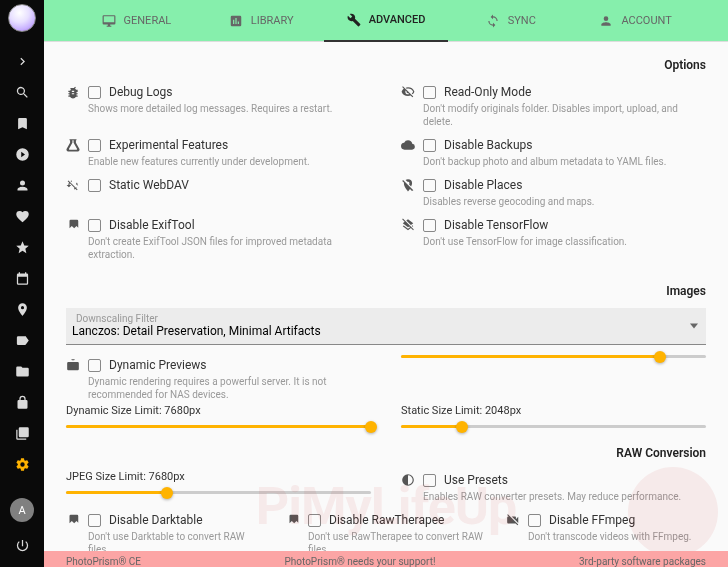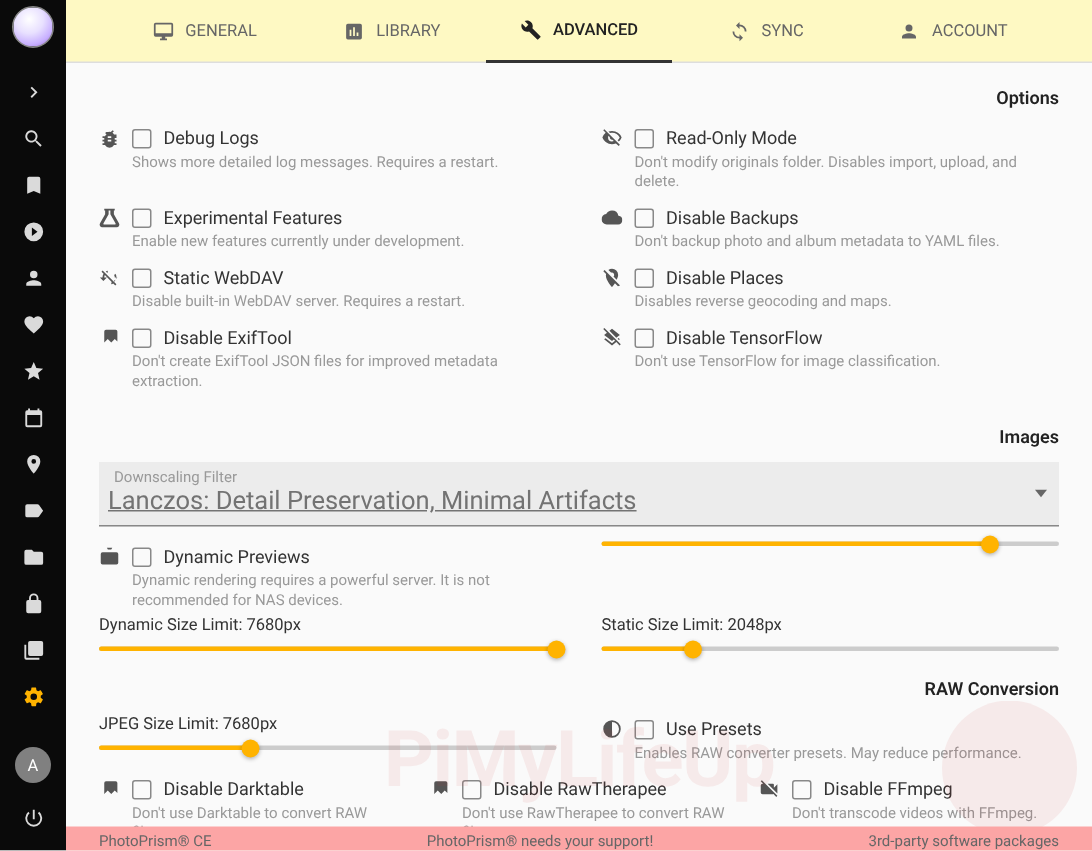--- a/index.html
+++ b/index.html
@@ -4,36 +4,36 @@
 <style>
 * { margin: 0; padding: 0; box-sizing: border-box; }
 body { font-family: -apple-system, BlinkMacSystemFont, "Segoe UI", Roboto, sans-serif; font-size: 12px; color: #333; background: #f5f5f5; width: 728px; height: 567px; overflow: hidden; position: relative; }
 .sidebar { position: absolute; left: 0; top: 0; width: 44px; height: 567px; background: #0a0a0a; display: flex; flex-direction: column; align-items: center; padding-top: 4px; }
 .logo { width: 28px; height: 28px; border-radius: 50%; background: radial-gradient(circle at 40% 30%, #fff 0%, #e8e0ff 40%, #c8b0ff 70%, #9060d0 100%); margin-bottom: 14px; border: 1px solid #888; }
 .side-ic { width: 44px; height: 31px; display: flex; align-items: center; justify-content: center; cursor: pointer; }
 .side-ic svg { width: 15px; height: 15px; fill: #fff; opacity: 0.85; }
 .side-ic.active svg { fill: #ffb300; opacity: 1; }
 .side-bottom { position: absolute; bottom: 6px; left: 0; width: 44px; display: flex; flex-direction: column; align-items: center; }
 .avatar { width: 24px; height: 24px; border-radius: 50%; background: #808080; color: #fff; display: flex; align-items: center; justify-content: center; font-size: 11px; margin-bottom: 8px; }
-.tabs { position: absolute; left: 44px; top: 0; right: 0; height: 42px; background: #fef9c3; border-bottom: 1px solid #ddd; display: flex; align-items: center; padding: 0 30px; }
+.tabs { position: absolute; left: 44px; top: 0; right: 0; height: 42px; background: #86efac; border-bottom: 1px solid #ddd; display: flex; align-items: center; padding: 0 30px; }
 .tab { display: flex; align-items: center; padding: 0 16px; height: 42px; color: #666; font-size: 11px; cursor: pointer; gap: 8px; flex: 1; justify-content: center; }
 .tab.active { color: #222; border-bottom: 2px solid #333; font-weight: 500; }
 .tab svg { width: 14px; height: 14px; fill: currentColor; }
 .content { position: absolute; left: 44px; top: 42px; right: 0; bottom: 0; background: #fafafa; padding: 14px 22px; overflow-y: auto; }
 .section-title { font-size: 12px; font-weight: 600; color: #222; margin-bottom: 10px; margin-top: 2px; text-align: right; }
 .opts-grid { display: grid; grid-template-columns: 1fr 1fr; gap: 4px 30px; margin-bottom: 20px; }
 .opt { display: flex; flex-direction: column; padding: 3px 0; }
 .opt-head { display: flex; align-items: center; gap: 8px; }
 .opt-head svg { width: 14px; height: 14px; fill: #555; flex-shrink: 0; }
 .chk { width: 13px; height: 13px; border: 1.5px solid #888; border-radius: 2px; flex-shrink: 0; cursor: pointer; }
 .opt-label { font-size: 12px; color: #333; cursor: pointer; }
 .opt-desc { font-size: 10px; color: #999; margin-top: 3px; margin-left: 22px; line-height: 1.3; }
 .select-label { font-size: 10px; color: #999; padding: 2px 4px 0; }
 .select-box { background: #ececec; padding: 3px 6px 6px; border-bottom: 1px solid #888; margin-bottom: 10px; position: relative; cursor: pointer; }
-.select-val { font-size: 17px; color: #737373; text-decoration: underline; }
+.select-val { font-size: 12px; color: #000000; }
 .select-arrow { position: absolute; right: 8px; top: 50%; transform: translateY(-50%); width: 0; height: 0; border-left: 4px solid transparent; border-right: 4px solid transparent; border-top: 5px solid #666; }
 .row2 { display: grid; grid-template-columns: 1fr 1fr; gap: 30px; }
 .slider-block { margin-bottom: 16px; }
 .slider-label { font-size: 11px; color: #333; margin-bottom: 8px; }
 .slider-track { position: relative; height: 3px; background: #ccc; border-radius: 2px; cursor: pointer; }
 .slider-fill { position: absolute; left: 0; top: 0; height: 100%; background: #ffb300; border-radius: 2px; }
 .slider-thumb { position: absolute; top: 50%; width: 12px; height: 12px; background: #ffb300; border-radius: 50%; transform: translate(-50%,-50%); box-shadow: 0 1px 3px rgba(0,0,0,.3); }
 .raw-grid { display: grid; grid-template-columns: 1fr 1fr 1fr; gap: 20px; }
 .footer { position: absolute; left: 44px; bottom: 0; right: 0; height: 16px; background: #fca5a5; display: flex; align-items: flex-end; justify-content: space-between; padding: 0 22px 0; font-size: 10px; color: #666; overflow: hidden; }
 .watermark { position: absolute; left: 44px; right: 0; bottom: 30px; text-align: center; font-size: 52px; font-weight: 700; color: rgba(210,50,50,0.08); pointer-events: none; letter-spacing: -1px; }
@@ -202,21 +202,20 @@
       <div class="opt-desc">Don't backup photo and album metadata to YAML files.</div>
     </div>
     <div class="opt">
       <div class="opt-head">
           <svg viewBox="0 0 24 24">
             <path d="M10 6.35V4.26c-.8.21-1.55.54-2.23.96l1.46 1.46c.25-.12.5-.22.77-.33zm-7.14-.94l2.36 2.36A7.93 7.93 0 0 0 4 12h-3l4 4 4-4H6c0-1 .25-1.97.7-2.8l8.1 8.1c-.25.13-.5.23-.77.33v2.09c.8-.21 1.55-.54 2.23-.96l2.36 2.36 1.27-1.27L4.14 4.14zM20 12a7.93 7.93 0 0 0-1.22-4.22l-1.46 1.46c.45.83.7 1.8.7 2.8h3l-4 4-.77-.77 1.46 1.46L20 12z"></path>
           </svg>
           <div class="chk"></div>
           <span class="opt-label">Static WebDAV</span>
         </div>
-      <div class="opt-desc">Disable built-in WebDAV server. Requires a restart.</div>
     </div>
     <div class="opt">
       <div class="opt-head">
           <svg viewBox="0 0 24 24">
             <path d="M12 6.5A2.5 2.5 0 0 1 14.5 9c0 .74-.33 1.39-.83 1.85l3.63 3.63c.98-1.86 1.7-3.8 1.7-5.48a7 7 0 0 0-7-7c-1.54 0-2.96.5-4.11 1.36l3.26 3.26c.46-.5 1.11-.83 1.85-.83zm9.19 14.69L3.51 3.51 2.1 4.93l3.11 3.11C5.07 8.7 5 9.34 5 10c0 5.25 7 13 7 13s1.67-1.85 3.38-4.35l3.43 3.43z"></path>
           </svg>
           <div class="chk"></div>
           <span class="opt-label">Disable Places</span>
         </div>
       <div class="opt-desc">Disables reverse geocoding and maps.</div>

